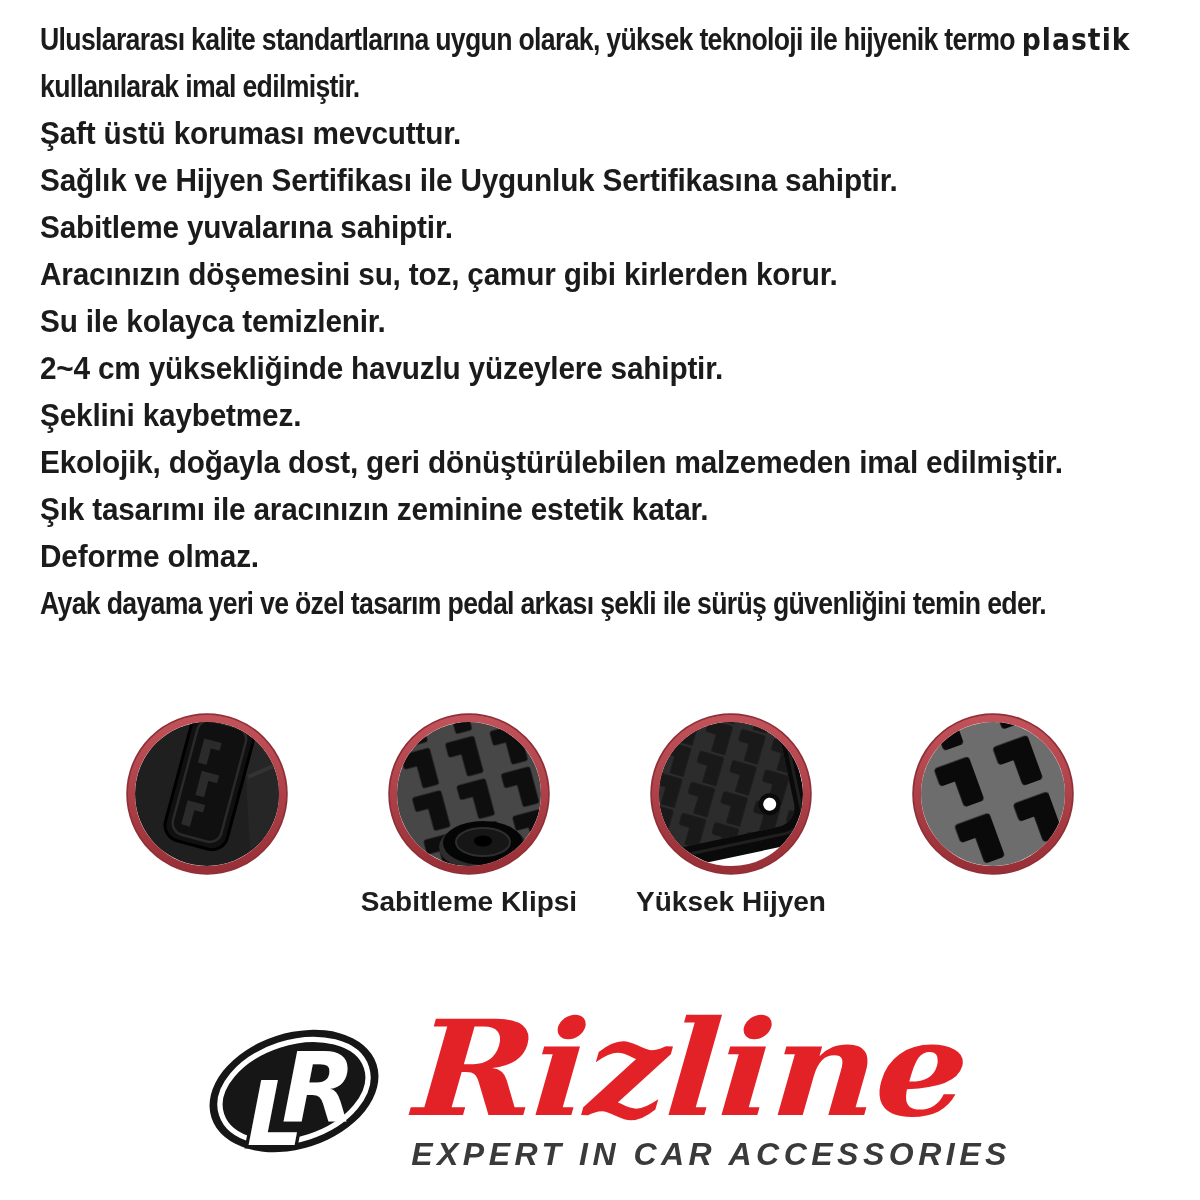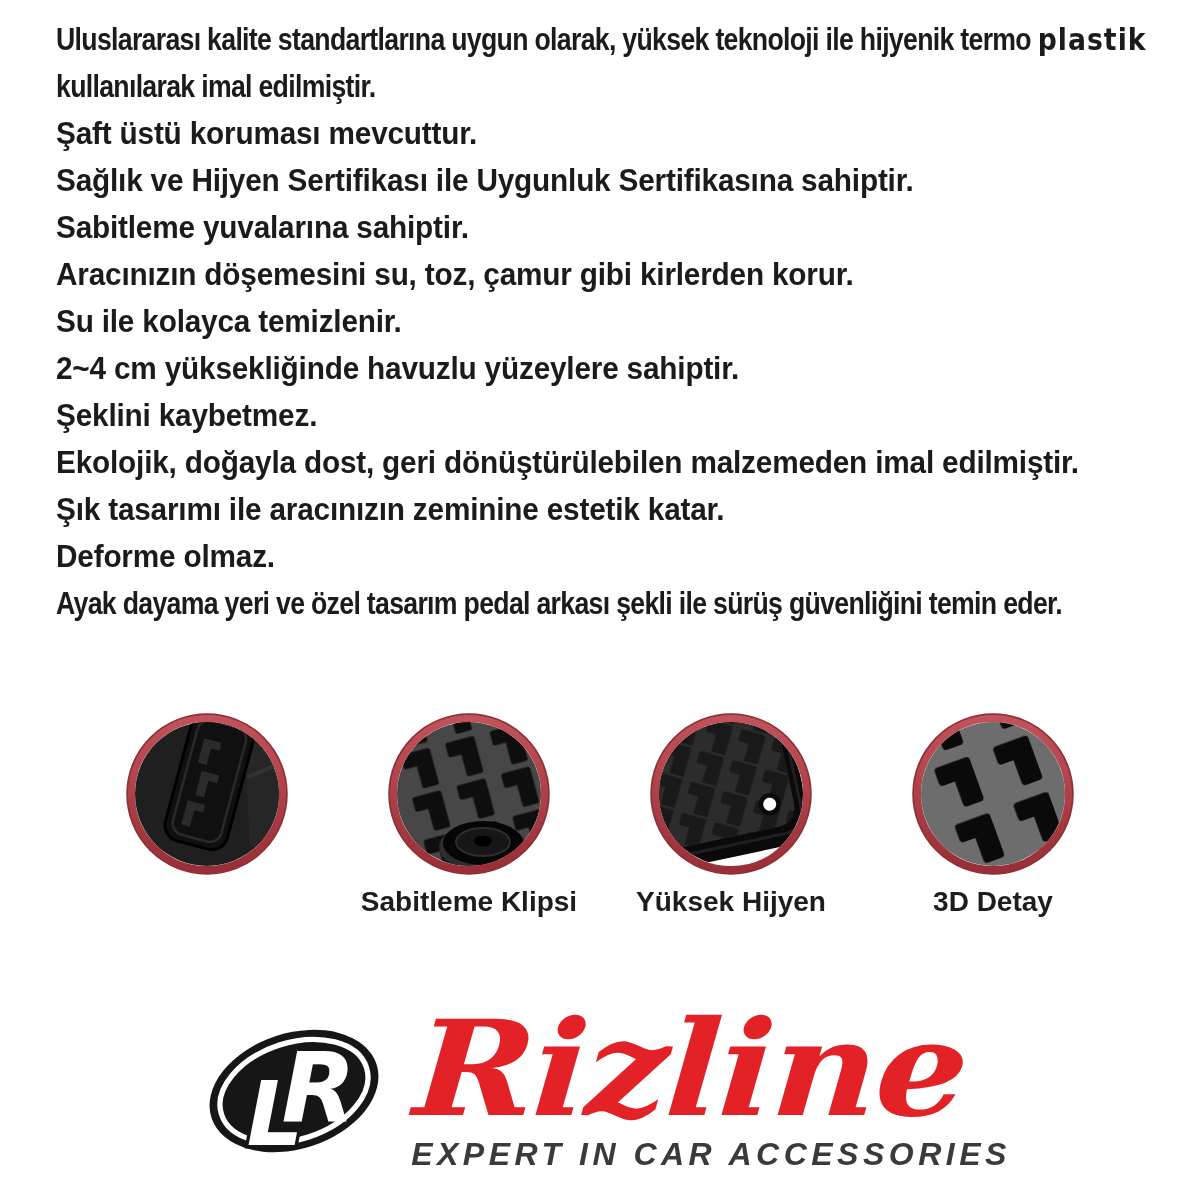--- a/index.html
+++ b/index.html
@@ -2,21 +2,21 @@
 <html><head>
 <meta charset="utf-8">
 <style>
   html,body{margin:0;padding:0;}
   body{
     width:1200px;height:1200px;background:#ffffff;
     font-family:"Liberation Sans", sans-serif;
     overflow:hidden;position:relative;
   }
   
-  .features{padding:16px 10px 0 40px;margin-left:16px;}
+  .features{padding:16px 10px 0 40px;}
   .feature{
     font-size:31px;font-weight:700;color:#1b1b1b;
     line-height:46px;white-space:nowrap;letter-spacing:-0.2px;
     transform:scaleX(0.96);transform-origin:left center;
   }
   
   .features .feature:nth-child(1),
   .features .feature:nth-child(2),
   .features .feature:nth-child(13){
     transform:scaleX(0.86);letter-spacing:-0.8px;
@@ -189,21 +189,20 @@
           </defs>
           <g clip-path="url(#c4)">
             <rect x="0" y="0" width="166" height="166" fill="#6d6d6d"></rect>
             <rect x="-20" y="-20" width="210" height="210" fill="url(#p4)"></rect>
             <path d="M10,130 C50,168 120,168 156,120 L166,166 L0,166 Z" fill="#000000" opacity="0.12"></path>
           </g>
           <circle cx="83" cy="83" r="79.5" fill="none" stroke="#8f3038" stroke-width="2.5"></circle>
           <circle cx="83" cy="83" r="75.5" fill="none" stroke="url(#rg4)" stroke-width="7"></circle>
         </svg>
       </div>
-      <div class="caption">3D Detay</div>
     </div>
 
   </div>
 
   <div class="brand">
     <div class="logo-oval">
       <svg viewBox="0 0 210 168">
         <g transform="rotate(-18 105 84)">
           <ellipse cx="105" cy="84" rx="90" ry="60" fill="#161616"></ellipse>
           <ellipse cx="105" cy="84" rx="79" ry="50" fill="none" stroke="#ffffff" stroke-width="5.5"></ellipse>

